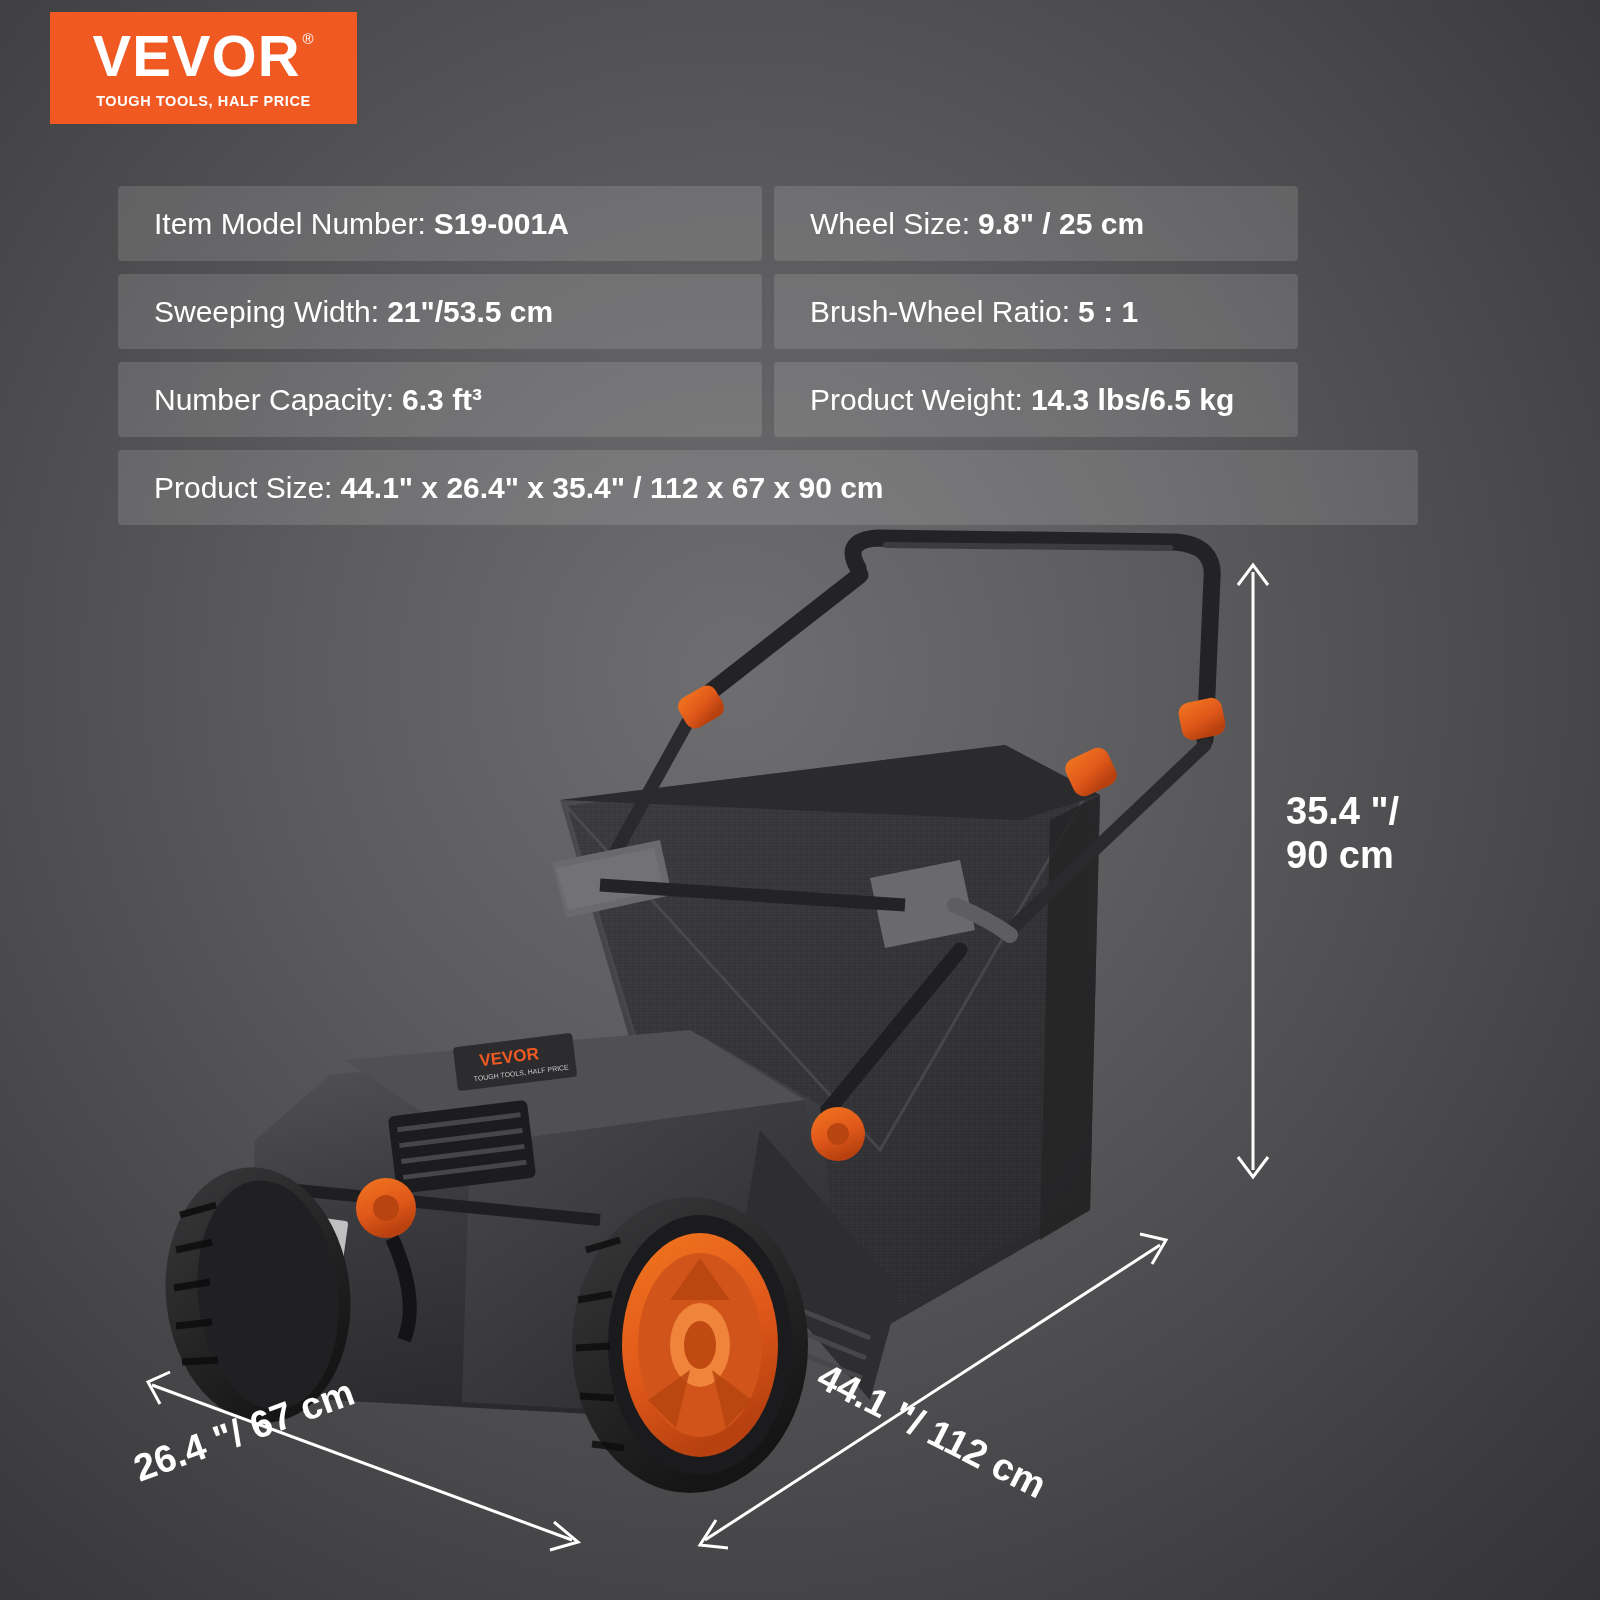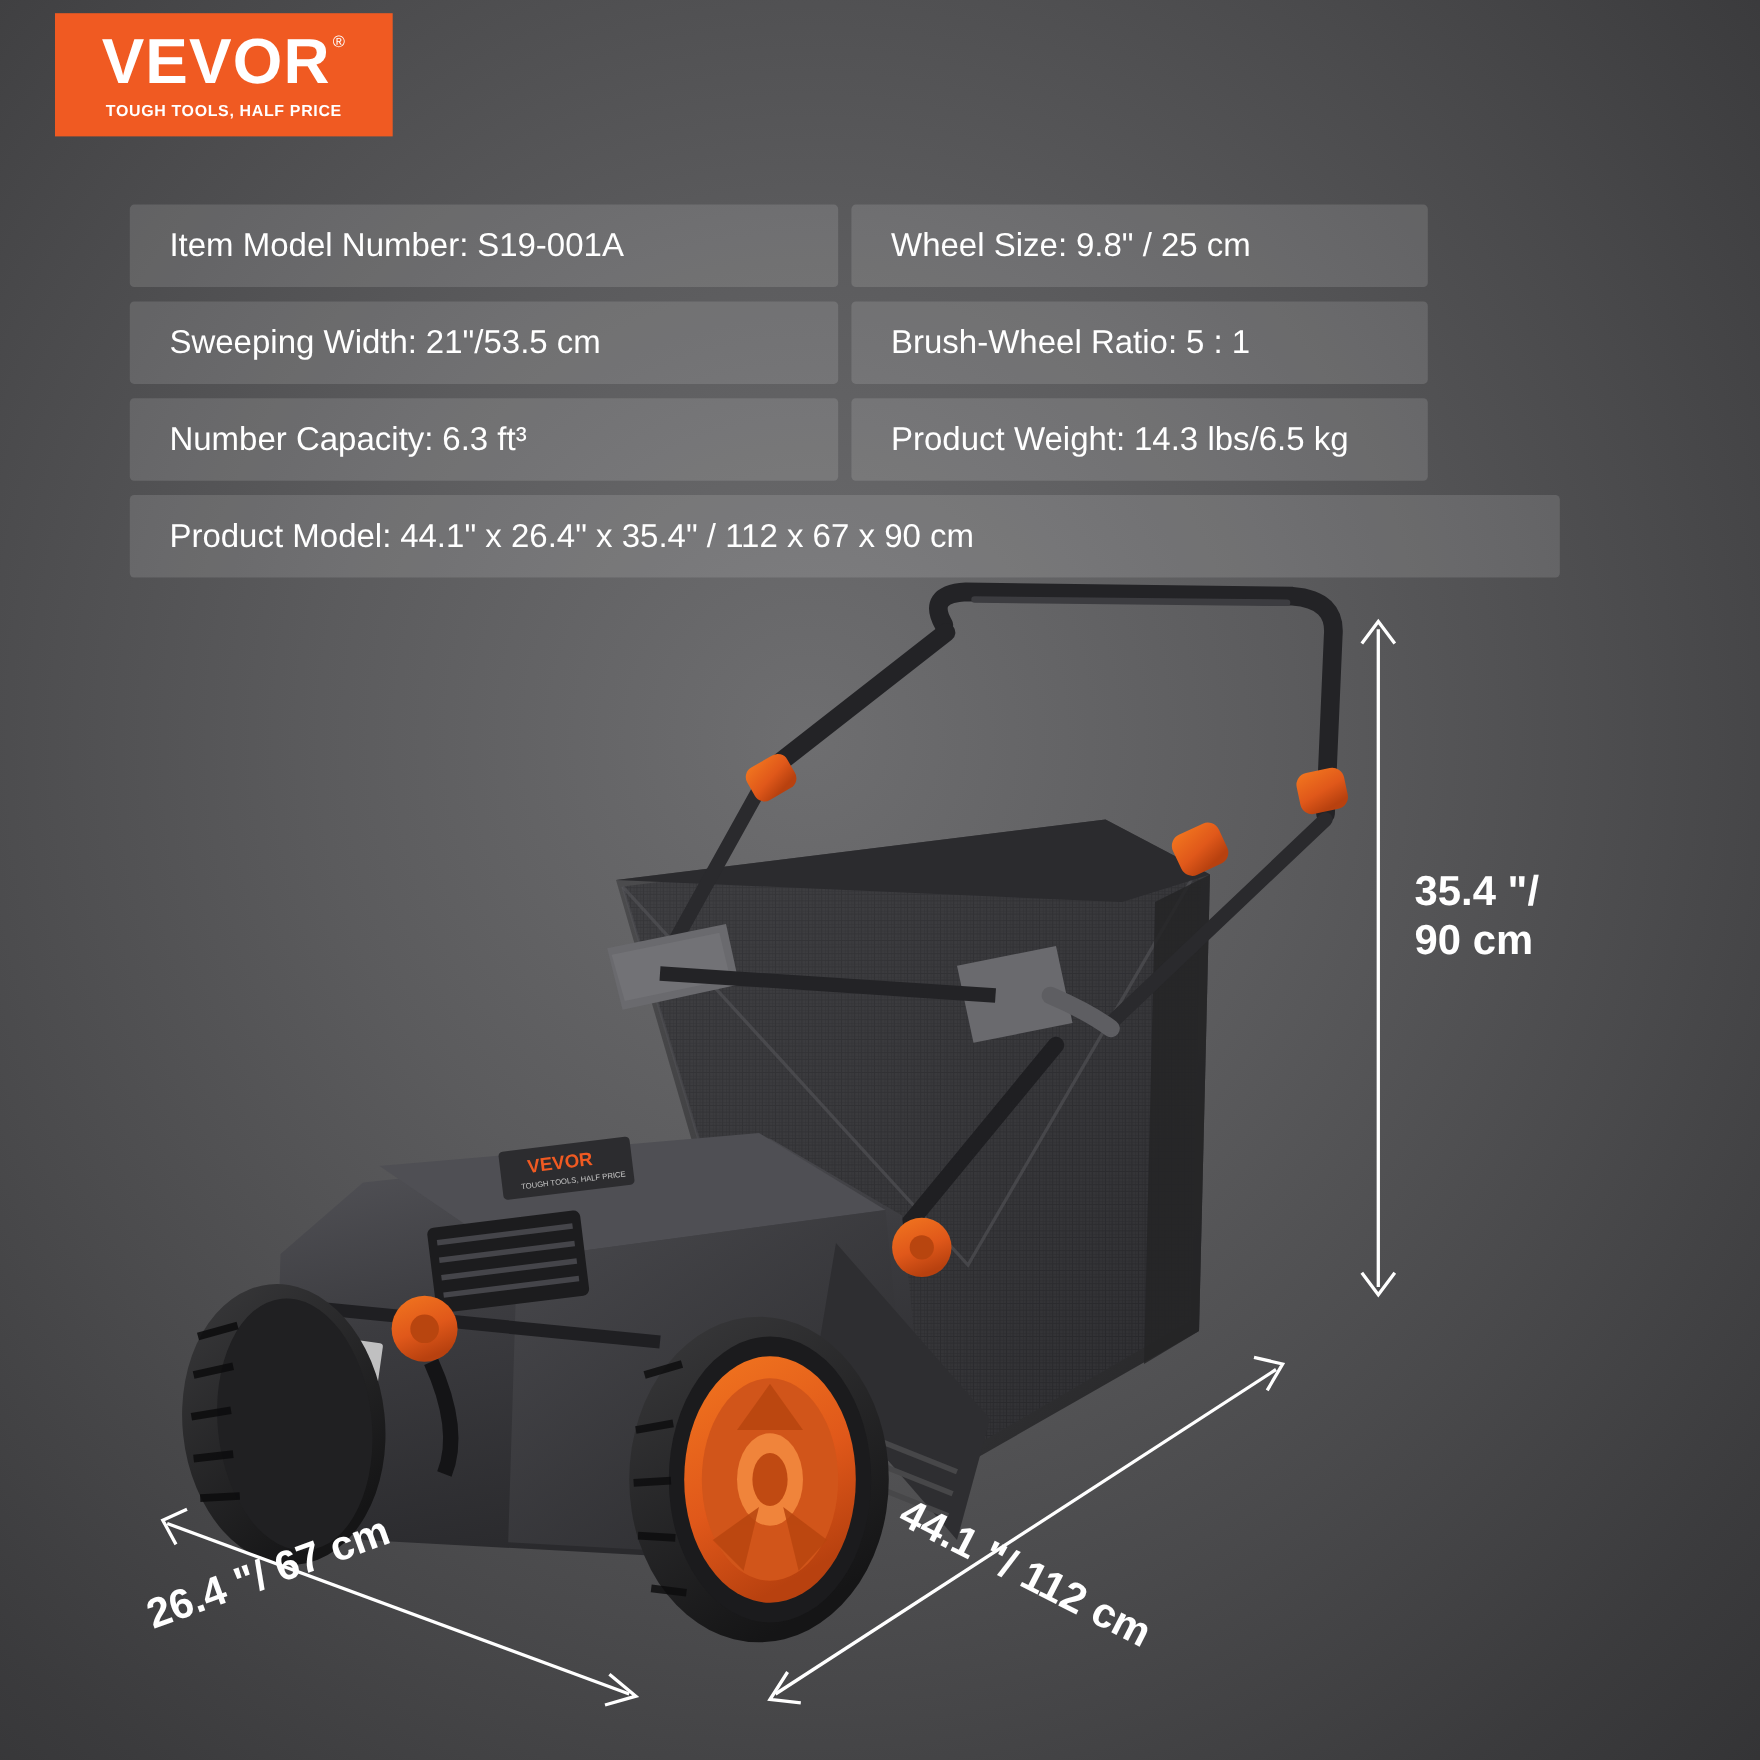--- a/index.html
+++ b/index.html
@@ -78,21 +78,21 @@
     padding-left: 36px;
     box-sizing: border-box;
     color: #ffffff;
     font-size: 30px;
     white-space: nowrap;
   }
   .spec-cell.left { width: 644px; }
   .spec-cell.right { width: 524px; }
   .spec-cell.full { width: 1300px; }
   .spec-label { font-weight: normal; }
-  .spec-value { font-weight: normal; margin-left: 8px; }
+  .spec-value { font-weight: bold; margin-left: 8px; }
 
   
   .dim-text {
     position: absolute;
     color: #ffffff;
     font-weight: bold;
     font-size: 38px;
     line-height: 1.15;
     white-space: pre-line;
   }
@@ -170,21 +170,21 @@
         <span class="spec-value">6.3 ft³</span>
       </div>
       <div class="spec-cell right">
         <span class="spec-label">Product Weight:</span>
         <span class="spec-value">14.3 lbs/6.5 kg</span>
       </div>
     </div>
 
     <div class="spec-row">
       <div class="spec-cell full">
-        <span class="spec-label">Product Model:</span>
+        <span class="spec-label">Product Size:</span>
         <span class="spec-value">44.1" x 26.4" x 35.4" / 112 x 67 x 90 cm</span>
       </div>
     </div>
 
   </div>
 
   <svg class="product" viewBox="0 0 1600 1600">
     <defs>
       <linearGradient id="bodyGrad" x1="0" y1="0" x2="0.3" y2="1">
         <stop offset="0%" stop-color="#55555a"></stop>

